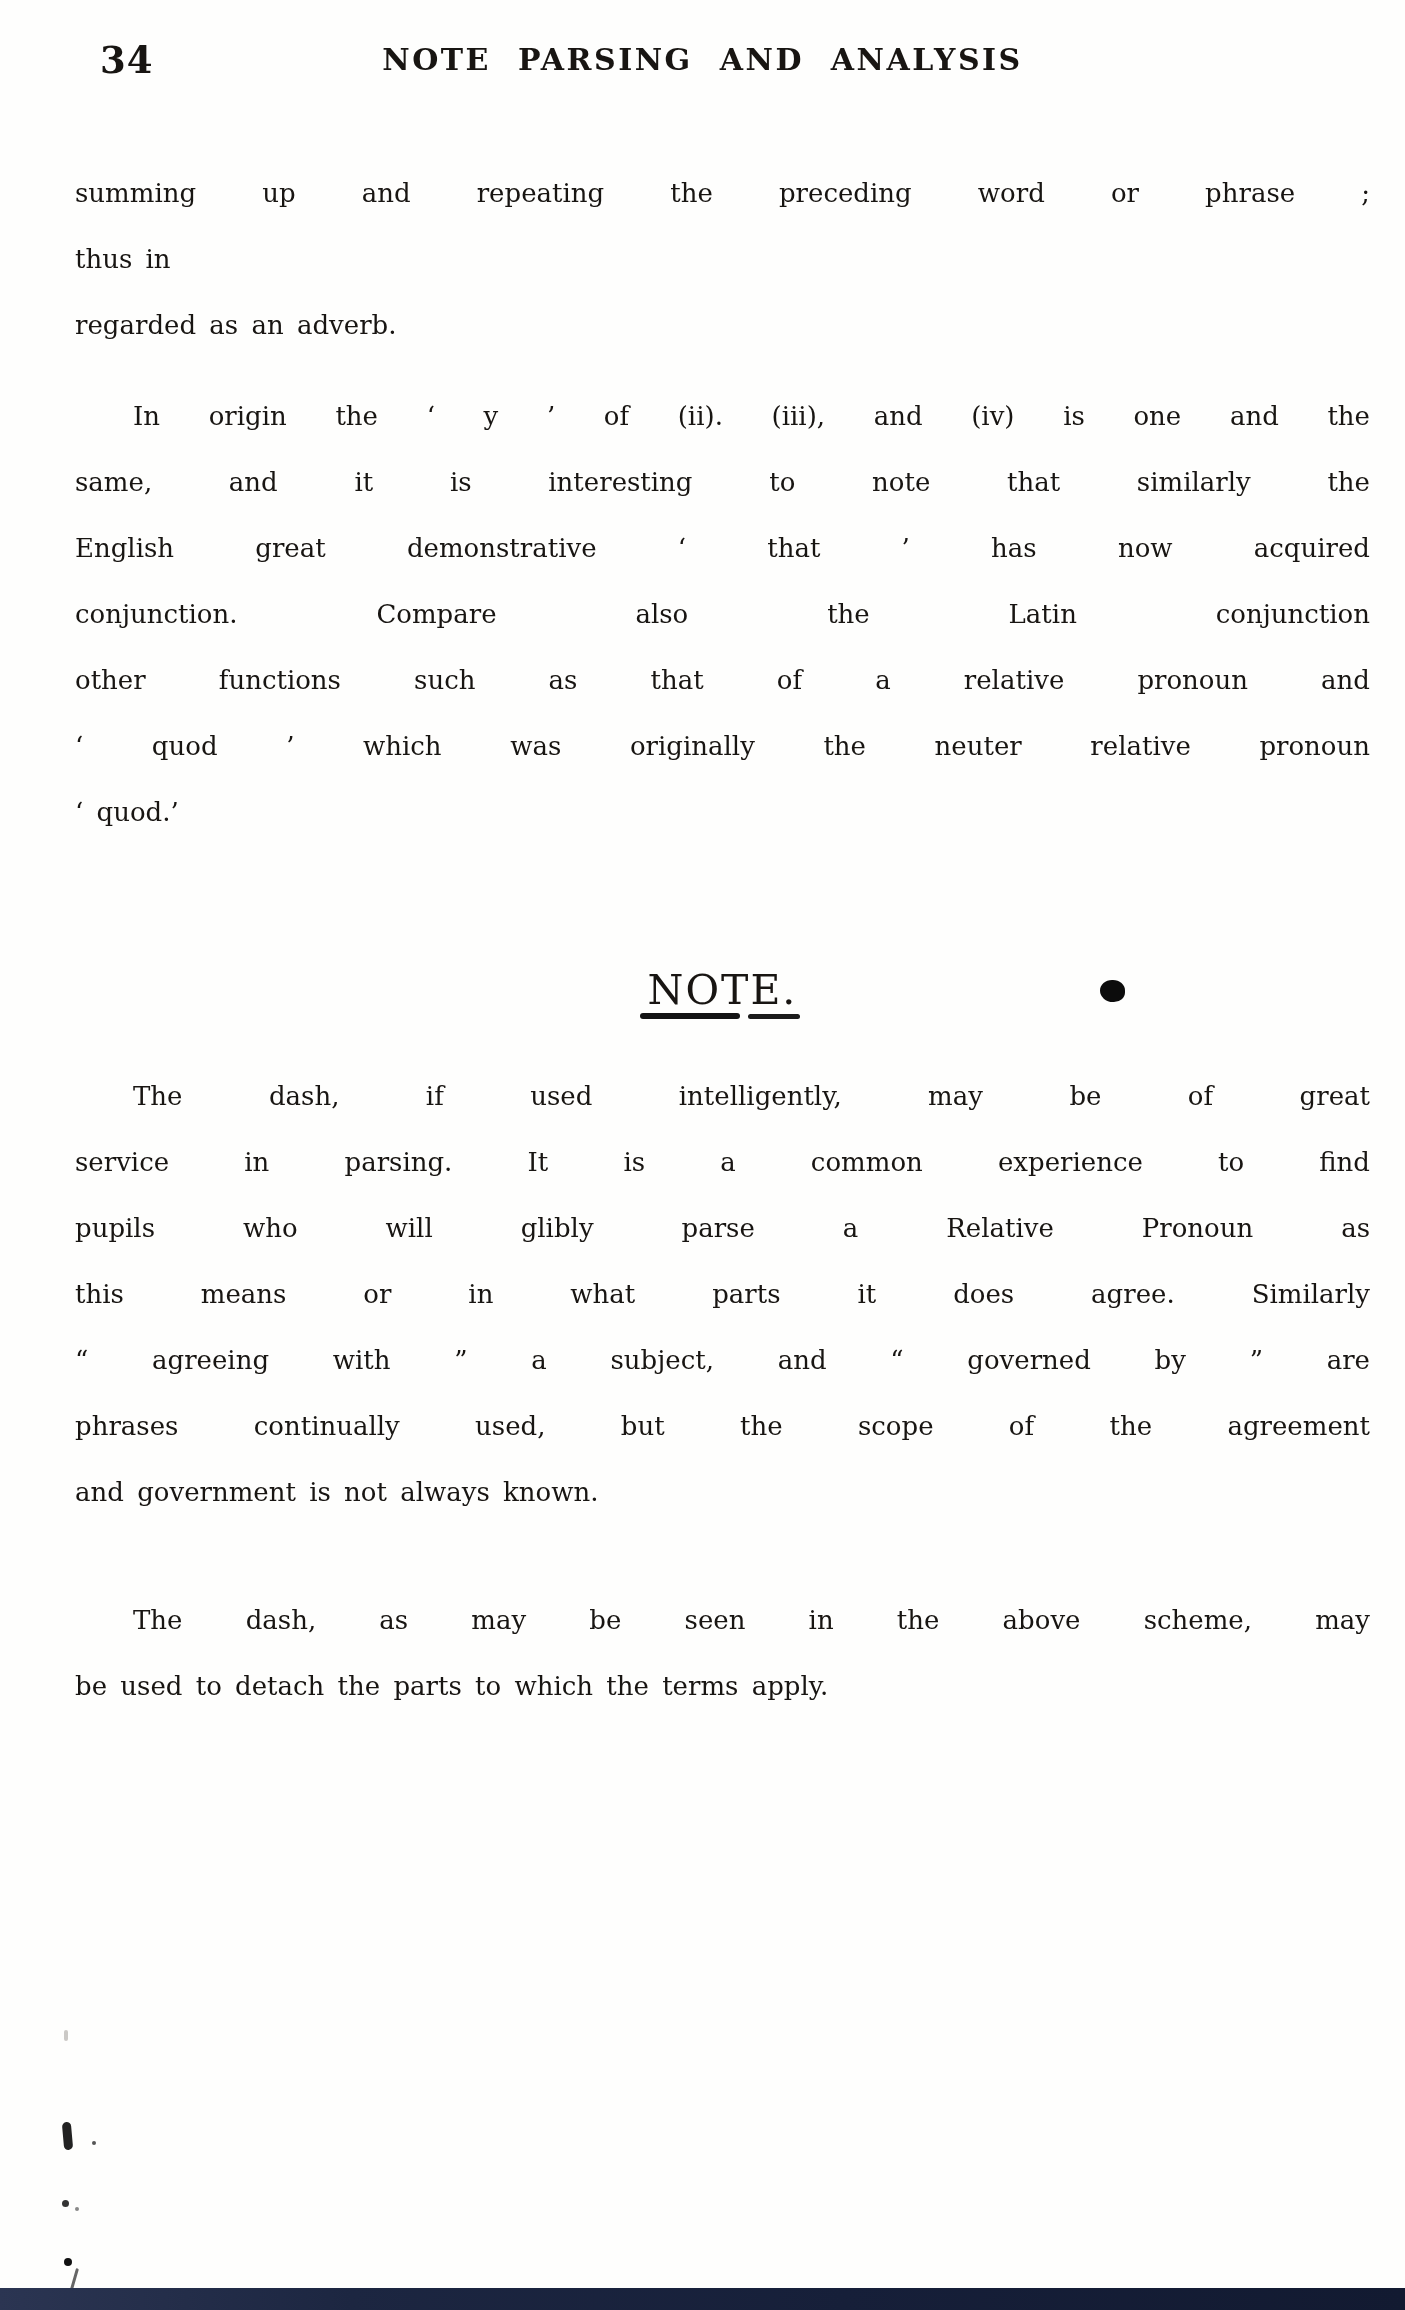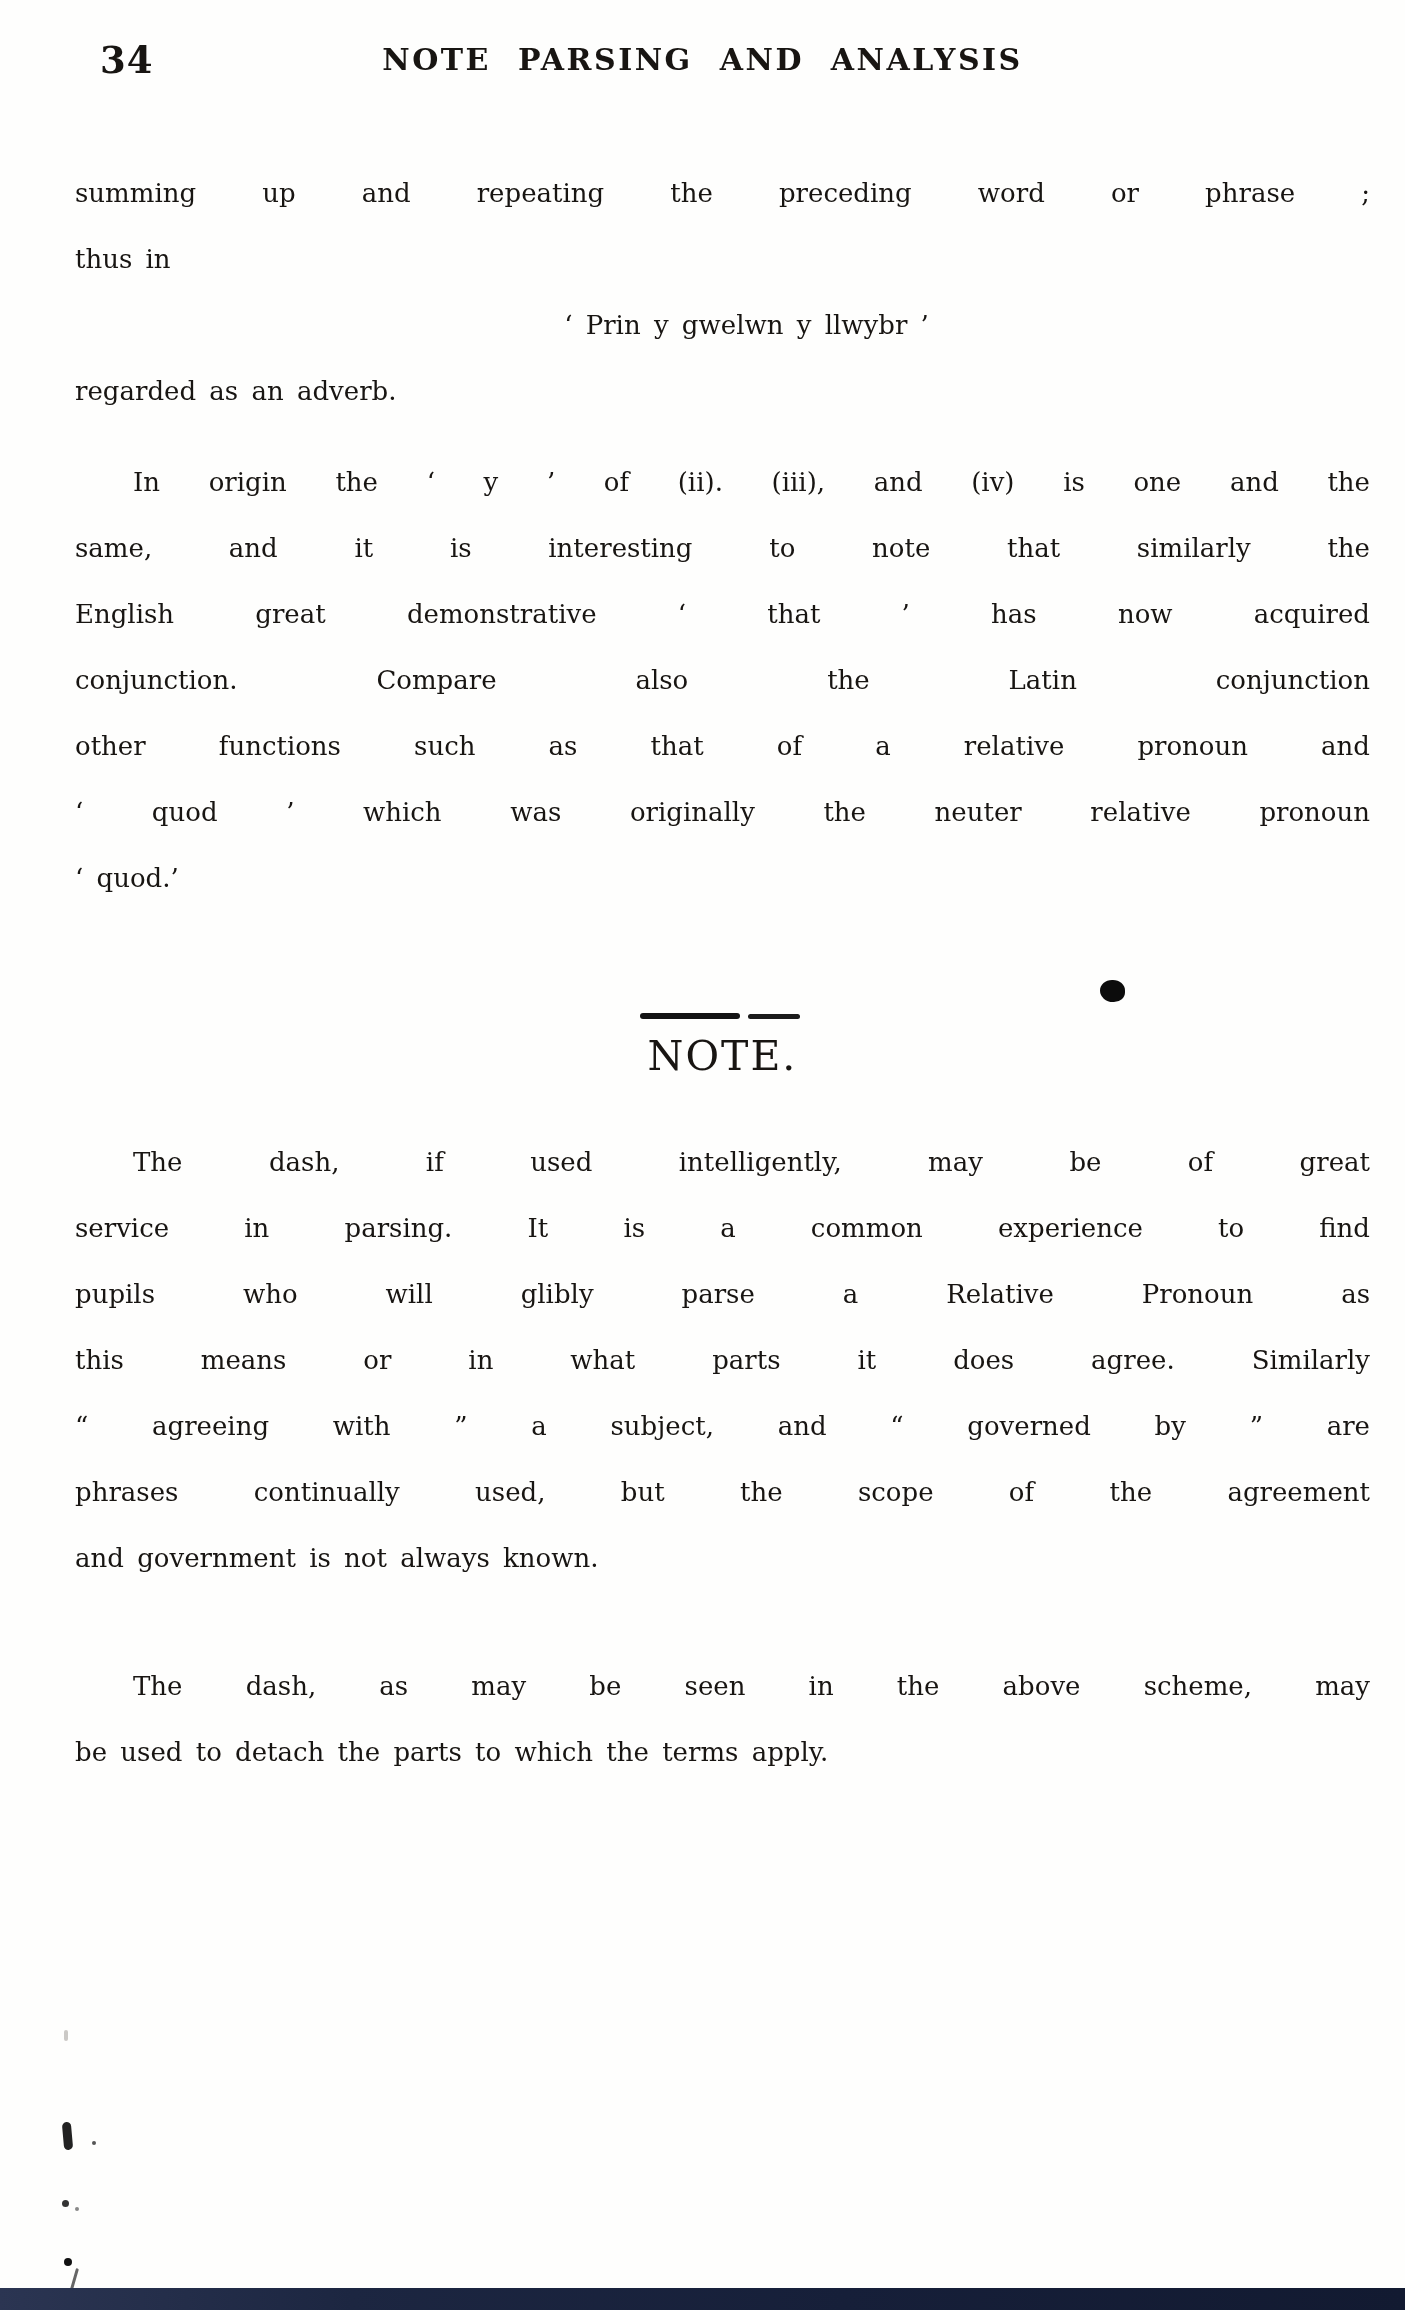--- a/index.html
+++ b/index.html
@@ -91,21 +91,20 @@
 <div class="running-head">
   <span class="pageno">34</span>
   <div class="head-title">NOTE PARSING AND ANALYSIS</div>
 </div>
 
 <div class="text-column">
 
   <div class="para1">
     <div class="line just">summing up and repeating the preceding word or phrase ;</div>
     <div class="line">thus in</div>
-    <div class="line center">‘ Prin y gwelwn y llwybr ’</div>
     <div class="line">regarded as an adverb.</div>
   </div>
 
   <div class="para2">
     <div class="line just indent">In origin the ‘ y ’ of (ii). (iii), and (iv) is one and the</div>
     <div class="line just">same, and it is interesting to note that similarly the</div>
     <div class="line just">English great demonstrative ‘ that ’ has now acquired</div>
     <div class="line just">conjunction.  Compare also the Latin conjunction</div>
     <div class="line just">other functions such as that of a relative pronoun and</div>
     <div class="line just">‘ quod ’ which was originally the neuter relative pronoun</div>

